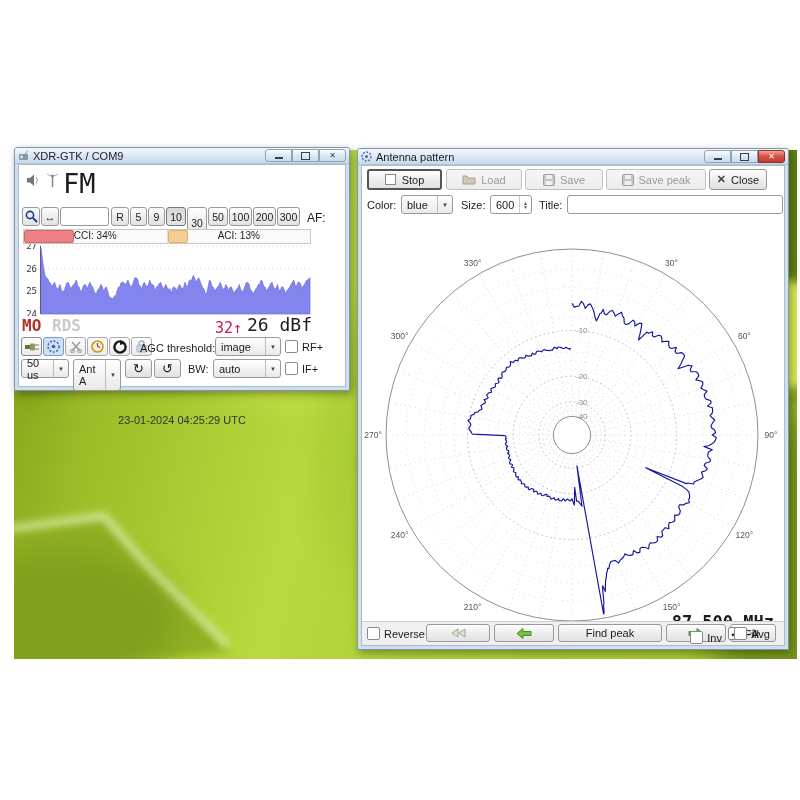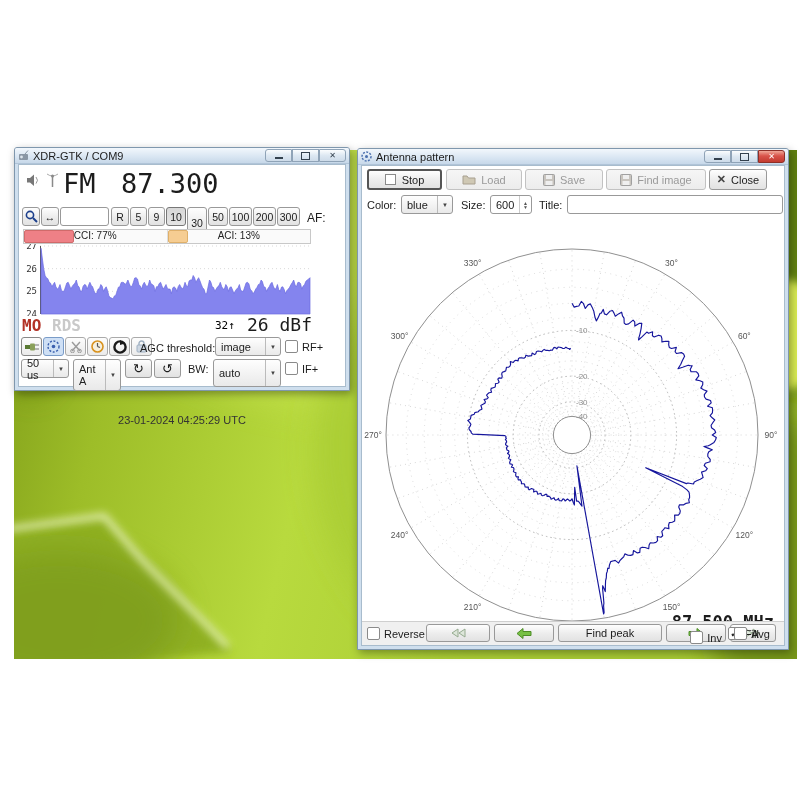--- a/index.html
+++ b/index.html
@@ -103,21 +103,20 @@
     <svg style="position:absolute;left:7px;top:8px" width="15" height="15">
       <polygon points="1,5 4,5 8,1.5 8,13 4,9.5 1,9.5" fill="#777"></polygon>
           <path d="M10,4 q3,3.3 0,6.6" stroke="#999" fill="none"></path>
     </svg>
     <svg style="position:absolute;left:27px;top:8px" width="13" height="15">
       <line x1="6.5" y1="3" x2="6.5" y2="14" stroke="#8a8a8a" stroke-width="1.5"></line>
           <path d="M1,1 q5.5,4 11,0" stroke="#aaa" fill="none"></path>
           <circle cx="6.5" cy="3" r="1.5" fill="#8a8a8a"></circle>
     </svg>
     <div class="mono lbl" style="left:44px;top:3px;font-size:27px;">FM</div>
-    <div class="mono lbl" style="left:102px;top:3px;font-size:27px;">87.300</div>
 
     <div class="btn" style="left:3px;top:42px;width:18px;height:19px;">
       <svg width="13" height="13">
             <circle cx="5" cy="5" r="3.6" fill="none" stroke="#1c3f8c" stroke-width="1.6"></circle>
             <line x1="8" y1="8" x2="12" y2="12" stroke="#1c3f8c" stroke-width="2"></line>
           </svg>
     </div>
     <div class="btn" style="left:22px;top:42px;width:18px;height:19px;">
           <span>↔</span>
         </div>
@@ -131,21 +130,21 @@
           <div class="btn" style="left: 189px; top: 42px; width: 20px; height: 19px; font-size: 10.5px;">50</div>
           <div class="btn" style="left: 210px; top: 42px; width: 23px; height: 19px; font-size: 10.5px;">100</div>
           <div class="btn" style="left: 234px; top: 42px; width: 23px; height: 19px; font-size: 10.5px;">200</div>
           <div class="btn" style="left: 258px; top: 42px; width: 23px; height: 19px; font-size: 10.5px;">300</div>
         </div>
     <div class="lbl" style="left:288px;top:46px;font-size:12px;">AF:</div>
 
     <div style="position:absolute;left:4px;top:64px;width:286px;height:13px;border:1px solid #c8c8c8;background:#fafafa;display:flex;">
       <div style="position:relative;width:50%;border-right:1px solid #ddd;">
         <div id="cci-fill" style="position: absolute; left: 0px; top: 0px; bottom: 0px; border-radius: 2px; width: 34%; background: rgb(238, 128, 134); border: 1px solid rgb(208, 106, 106);"></div>
-        <div style="position:absolute;width:100%;text-align:center;top:0;font-size:10px;">CCI: 77%</div>
+        <div style="position:absolute;width:100%;text-align:center;top:0;font-size:10px;">CCI: 34%</div>
       </div>
       <div style="position:relative;width:50%;">
         <div id="aci-fill" style="position: absolute; left: 0px; top: 0px; bottom: 0px; border-radius: 2px; width: 13%; background: rgb(246, 205, 146); border: 1px solid rgb(223, 176, 106);"></div>
         <div style="position:absolute;width:100%;text-align:center;top:0;font-size:10px;">ACI: 13%</div>
       </div>
     </div>
 
     <svg id="signal-svg" style="position:absolute;left:2px;top:79px;" width="290" height="72">
           <line x1="19" y1="2" x2="290" y2="2" stroke="#cfcfcf" stroke-width="0.8" stroke-dasharray="1 3"></line>
           <text x="16" y="5" text-anchor="end" font-size="9" fill="#333" font-family="DejaVu Sans Mono, monospace">27</text>
@@ -153,21 +152,21 @@
           <text x="16" y="27.666666666666668" text-anchor="end" font-size="9" fill="#333" font-family="DejaVu Sans Mono, monospace">26</text>
           <line x1="19" y1="47.333333333333336" x2="290" y2="47.333333333333336" stroke="#cfcfcf" stroke-width="0.8" stroke-dasharray="1 3"></line>
           <text x="16" y="50.333333333333336" text-anchor="end" font-size="9" fill="#333" font-family="DejaVu Sans Mono, monospace">25</text>
           <text x="16" y="73" text-anchor="end" font-size="9" fill="#333" font-family="DejaVu Sans Mono, monospace">24</text>
           <line x1="19.5" y1="2" x2="19.5" y2="70" stroke="#555" stroke-width="1"></line>
           <path d="M20,70 L20.0,4.3 L22.7,24.7 L24.1,31.6 L25.4,33.7 L26.8,34.7 L28.2,38.3 L29.5,39.1 L30.9,42.8 L32.2,40.4 L33.6,38.3 L34.9,42.8 L36.3,45.1 L37.7,43.8 L39.0,40.5 L40.4,46.2 L41.7,47.3 L43.1,47.2 L44.5,42.8 L45.8,39.0 L47.2,38.3 L48.5,41.4 L49.9,45.1 L51.2,42.4 L52.6,40.5 L54.0,39.2 L55.3,36.0 L56.7,41.6 L58.0,42.8 L59.4,47.1 L60.8,47.3 L62.1,42.3 L63.5,40.5 L64.8,41.0 L66.2,45.1 L67.6,41.2 L68.9,38.3 L70.3,41.4 L71.6,42.8 L73.0,46.9 L74.3,49.6 L75.7,49.3 L77.1,45.1 L78.4,44.7 L79.8,40.5 L81.1,42.1 L82.5,47.3 L83.9,44.5 L85.2,42.8 L86.6,46.7 L87.9,51.9 L89.3,53.6 L90.6,54.1 L92.0,54.9 L93.4,51.9 L94.7,51.4 L96.1,47.3 L97.4,43.2 L98.8,42.8 L100.2,38.5 L101.5,38.3 L102.9,38.7 L104.2,40.5 L105.6,38.8 L106.9,36.0 L108.3,39.8 L109.7,42.8 L111.0,42.2 L112.4,38.3 L113.7,34.0 L115.1,33.7 L116.5,35.0 L117.8,40.5 L119.2,42.0 L120.5,45.1 L121.9,40.7 L123.3,38.3 L124.6,40.9 L126.0,42.8 L127.3,41.0 L128.7,36.0 L130.0,39.8 L131.4,40.5 L132.8,41.7 L134.1,47.3 L135.5,42.7 L136.8,42.8 L138.2,39.5 L139.6,38.3 L140.9,41.9 L142.3,45.1 L143.6,42.9 L145.0,40.5 L146.3,44.2 L147.7,45.1 L149.1,45.1 L150.4,49.6 L151.8,43.8 L153.1,42.8 L154.5,44.0 L155.9,47.3 L157.2,42.7 L158.6,40.5 L159.9,42.9 L161.3,45.1 L162.7,43.0 L164.0,38.3 L165.4,41.7 L166.7,42.8 L168.1,36.9 L169.4,36.0 L170.8,36.1 L172.2,31.5 L173.5,33.6 L174.9,38.3 L176.2,36.0 L177.6,33.7 L179.0,37.0 L180.3,40.5 L181.7,43.9 L183.0,45.1 L184.4,49.8 L185.7,49.6 L188.5,36.0 L189.8,38.0 L191.2,42.8 L192.5,43.5 L193.9,47.3 L195.3,44.8 L196.6,42.8 L198.0,41.6 L199.3,38.3 L200.7,42.6 L202.1,45.1 L203.4,45.0 L204.8,40.5 L206.1,42.5 L207.5,47.3 L208.8,43.5 L210.2,42.8 L211.6,45.9 L212.9,49.6 L214.3,46.9 L215.6,45.1 L217.0,43.7 L218.4,40.5 L219.7,46.1 L221.1,47.3 L222.4,47.1 L223.8,42.8 L225.1,38.9 L226.5,38.3 L227.9,39.8 L229.2,45.1 L230.6,46.8 L231.9,49.6 L233.3,48.1 L234.7,45.1 L236.0,43.4 L237.4,40.5 L238.7,40.2 L240.1,36.0 L241.4,37.6 L242.8,42.8 L244.2,43.2 L245.5,47.3 L246.9,44.5 L248.2,42.8 L249.6,39.8 L251.0,38.3 L252.3,42.2 L253.7,45.1 L255.0,44.7 L256.4,40.5 L257.8,45.7 L259.1,47.3 L260.5,43.1 L261.8,42.8 L263.2,45.5 L264.5,49.6 L265.9,46.5 L267.3,45.1 L268.6,43.3 L270.0,40.5 L271.3,38.6 L272.7,36.0 L274.1,41.1 L275.4,42.8 L276.8,38.5 L278.1,38.3 L279.5,39.5 L280.8,45.1 L282.2,41.9 L283.6,40.5 L284.9,37.2 L286.3,36.0 L287.6,35.1 L289.0,33.7 L289,70 Z" fill="#8484ee" stroke="#6a6ae0" stroke-width="0.7"></path>
         </svg>
 
     <div class="mono lbl" style="left:3px;top:151px;font-size:16px;font-weight:bold;color:#b23226;">MO</div>
     <div class="mono lbl" style="left:33px;top:151px;font-size:16px;font-weight:bold;color:#c9c9c9;">RDS</div>
-    <div class="mono lbl" style="left:196px;top:154px;font-size:11px;color:#000000;"><span>32</span><span>↑</span></div>
+    <div class="mono lbl" style="left:196px;top:154px;font-size:15px;color:#be185d;"><span>32</span><span>↑</span></div>
     <div class="mono lbl" style="left:228px;top:149px;font-size:18px;font-weight:normal;"><span>26</span> <span>dBf</span></div>
 
     <div class="iconbtn" style="left:2px;top:172px;border-color:#888;">
       <svg width="14" height="10">
             <rect x="0" y="3" width="5" height="4" fill="#5a7a34"></rect>
             <rect x="5" y="1.5" width="5" height="7" rx="1" fill="#8aa05a"></rect>
             <line x1="10" y1="3" x2="14" y2="3" stroke="#777"></line>
             <line x1="10" y1="7" x2="14" y2="7" stroke="#777"></line>
           </svg>
     </div>
@@ -222,21 +221,21 @@
           <span>Ant A</span>
           <span class="arr">▼</span>
         </div>
     <div class="btn" style="left:106px;top:194px;width:27px;height:19px;font-size:13px;">
           <span>↻</span>
         </div>
     <div class="btn" style="left:135px;top:194px;width:27px;height:19px;font-size:13px;">
           <span>↺</span>
         </div>
     <div class="lbl" style="left:169px;top:198px;">BW:</div>
-    <div class="dd" style="left:194px;top:194px;width:68px;height:28px;">
+    <div class="dd" style="left:194px;top:194px;width:68px;height:19px;">
           <span>auto</span>
           <span class="arr">▼</span>
         </div>
     <div class="cb" style="left:266px;top:197px;">
           <span class="box"></span>
           <span>IF+</span>
         </div>
 
     <div class="lbl" style="left:0;top:226px;width:100%;text-align:center;color:#333;margin-top:23px;">23-01-2024 04:25:29 UTC</div>
   </div>
@@ -280,21 +279,21 @@
             <rect x="2.5" y="7" width="7" height="4" fill="#efefef"></rect>
           </svg>
           <span>Save</span>
     </div>
     <div class="btn disabled" style="left:244px;top:3px;width:100px;height:21px;">
       <svg width="12" height="12" style="margin-right:5px">
             <rect x="0.5" y="0.5" width="11" height="11" rx="1" fill="#c8c4be" stroke="#a0a0a0"></rect>
             <rect x="3" y="1" width="6" height="4" fill="#efefef"></rect>
             <rect x="2.5" y="7" width="7" height="4" fill="#efefef"></rect>
           </svg>
-          <span>Find image</span>
+          <span>Save peak</span>
     </div>
     <div class="btn" style="left:347px;top:3px;width:58px;height:21px;">
       <span style="font-weight:bold;color:#444;margin-right:5px;">✕</span>
           <span>Close</span>
     </div>
 
     <div class="lbl" style="left:5px;top:33px;">Color:</div>
     <div class="dd" style="left:39px;top:29px;width:52px;height:19px;">
           <span>blue</span>
           <span class="arr">▼</span>

